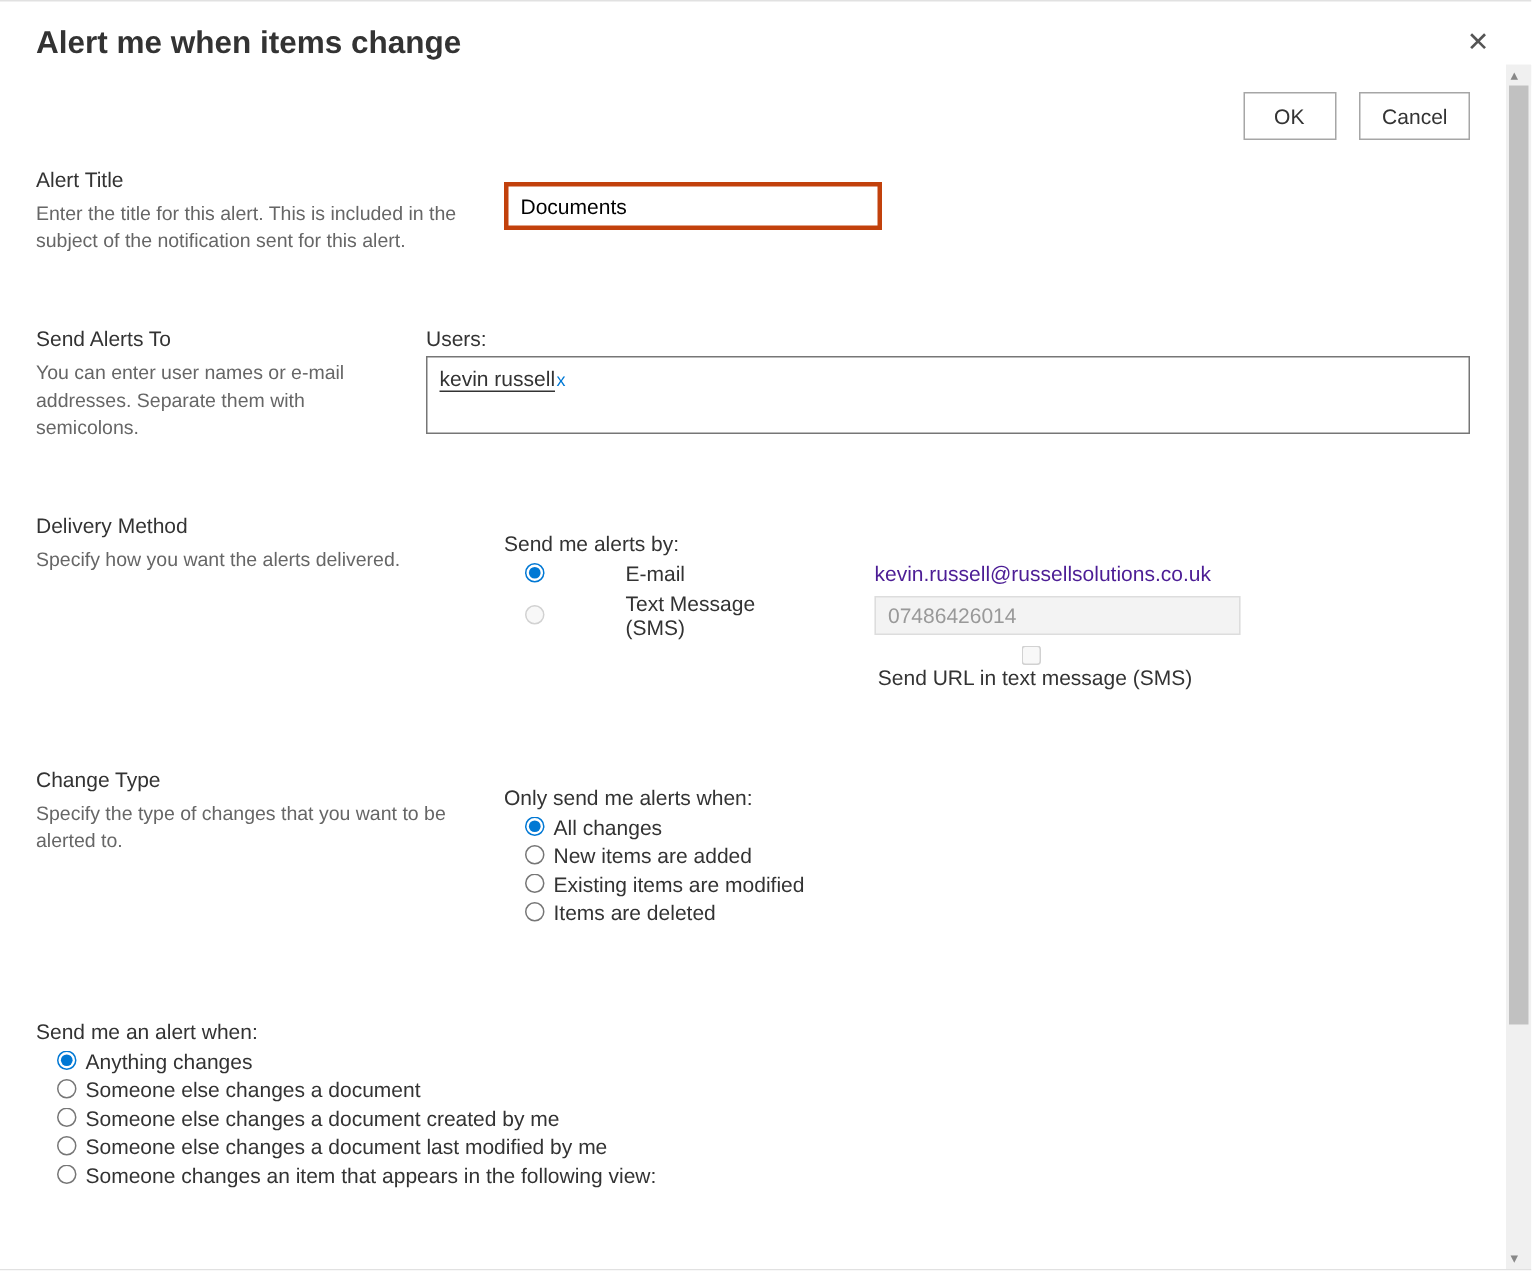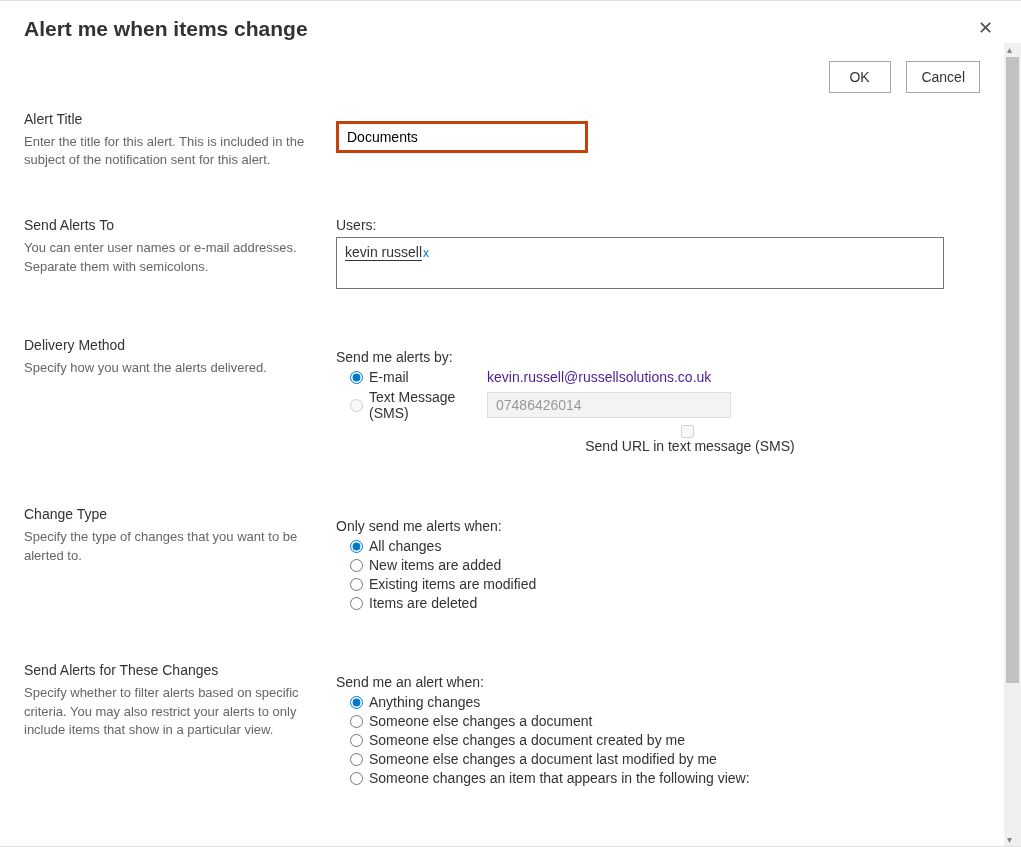--- a/index.html
+++ b/index.html
@@ -125,21 +125,21 @@
     width: 252px;
     padding: 5px 8px;
     font-size: 14px;
     border: 3px solid #c2410c;
     background:#fff;
   }
   .people-box {
     border: 1px solid #767676;
     padding: 6px 8px 28px 8px;
     min-height: 50px;
-    width: 608px;
+    width: 696px;
   }
   .people-chip {
     font-size: 14px;
     color: #333;
     border-bottom: 1px solid #333;
     padding-bottom: 0px;
   }
   .people-remove {
     color: #0078d4;
     font-size: 12px;
@@ -153,21 +153,21 @@
     font-size: 14px;
   }
   .radio-row input[type=radio],
   .check-row input[type=checkbox] {
     margin: 0 6px 0 0;
     accent-color: #0078d4;
   }
   .delivery-table {
     margin-left: 14px;
   }
-  .delivery-table .radio-row { margin-bottom: 4px; }
+  .delivery-table .radio-row { margin-bottom: 4px; gap: 48px; }
   .delivery-cell-label { width: 118px; }
   .delivery-value {
     color: #4c1d95;
     font-size: 14px;
   }
   .phone-input {
     width: 244px;
     padding: 4px 8px;
     font-size: 14px;
     border: 1px solid #ddd;
@@ -286,24 +286,20 @@
             </div>
             <div class="radio-row">
               <input type="radio" name="changetype" style="">
               <span>Items are deleted</span>
             </div>
           </div>
         </div>
       </div>
 
       <div class="section">
-        <div class="section-left">
-          <div class="section-heading">Send Alerts for These Changes</div>
-          <div class="section-desc">Specify whether to filter alerts based on specific criteria. You may also restrict your alerts to only include items that show in a particular view.</div>
-        </div>
         <div class="section-right" style="padding-top:12px;">
           <div class="field-label">Send me an alert when:</div>
           <div class="radio-list">
             <div class="radio-row">
               <input type="radio" name="alertfor" checked="" style="">
               <span>Anything changes</span>
             </div>
             <div class="radio-row">
               <input type="radio" name="alertfor" style="">
               <span>Someone else changes a document</span>

